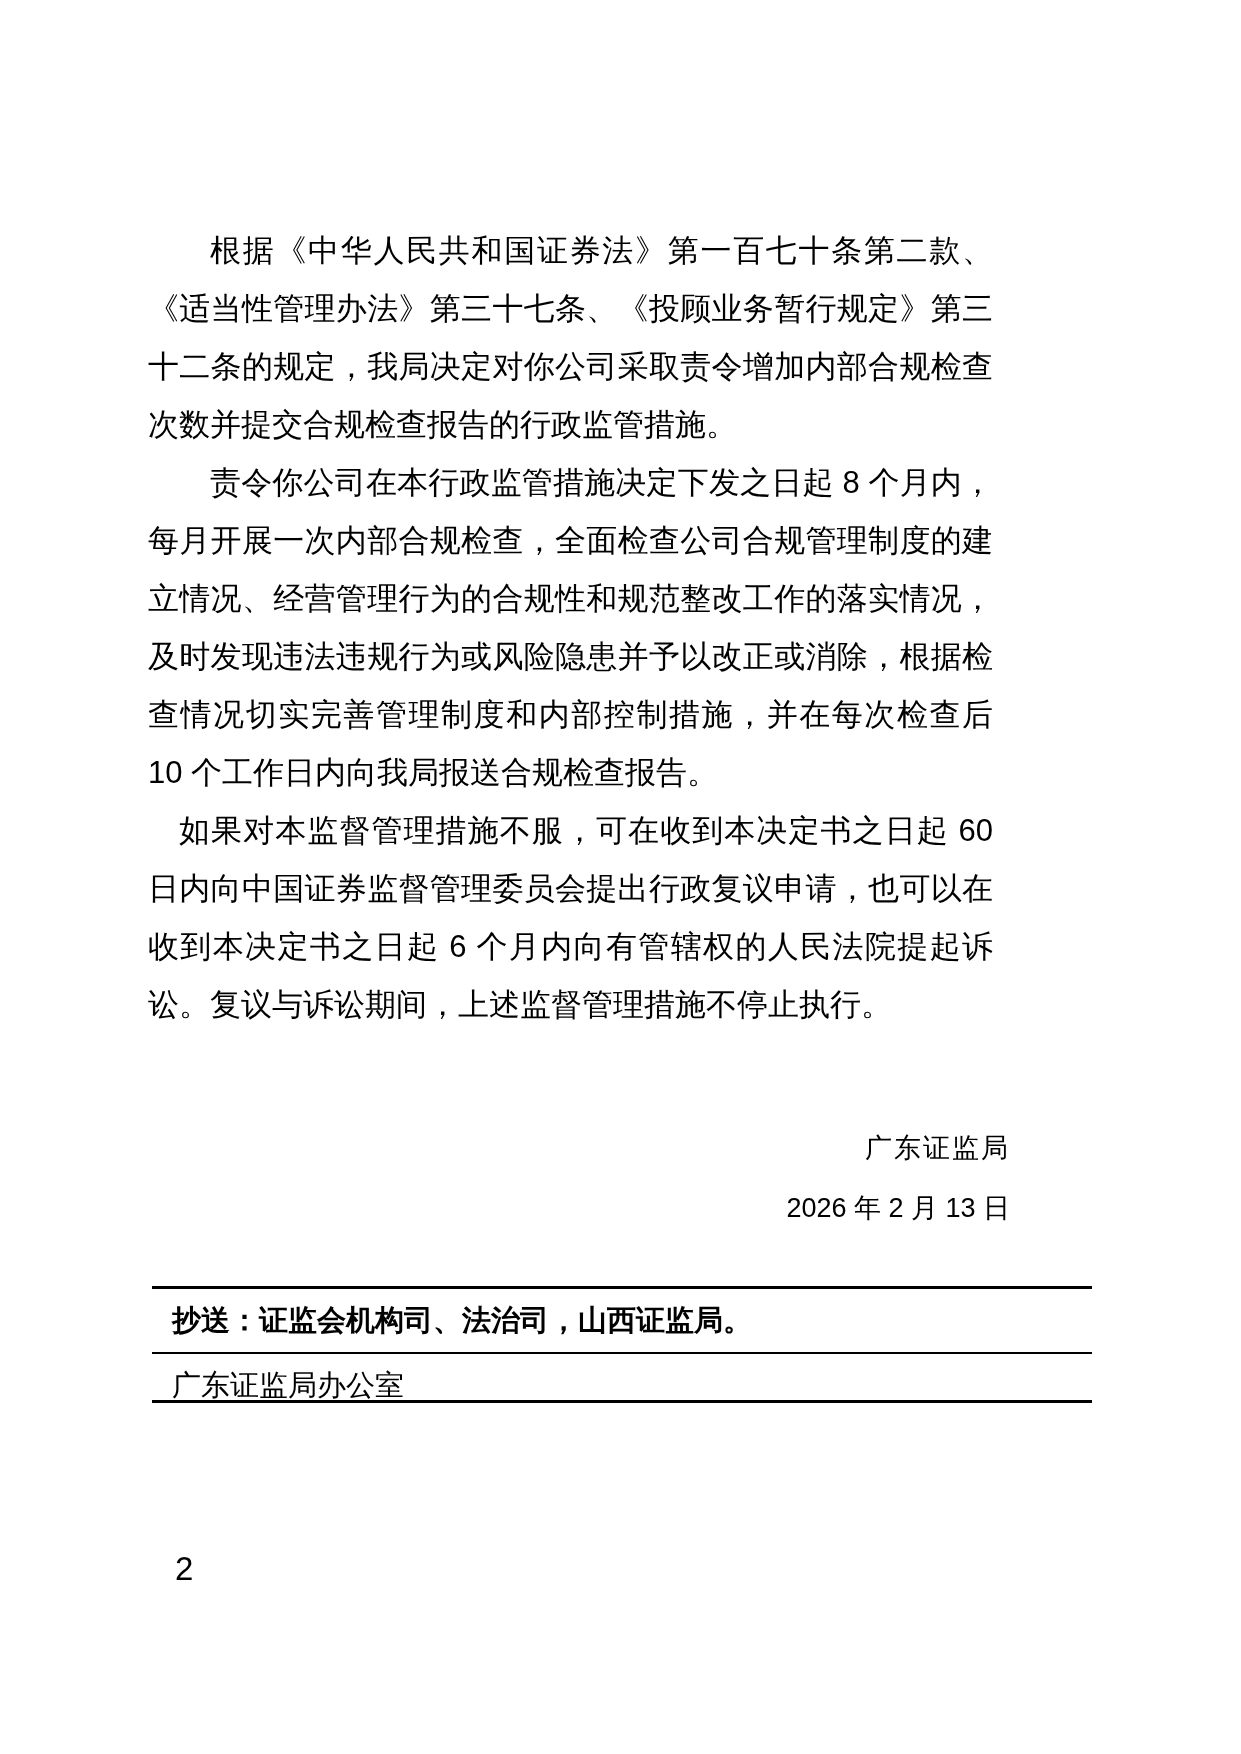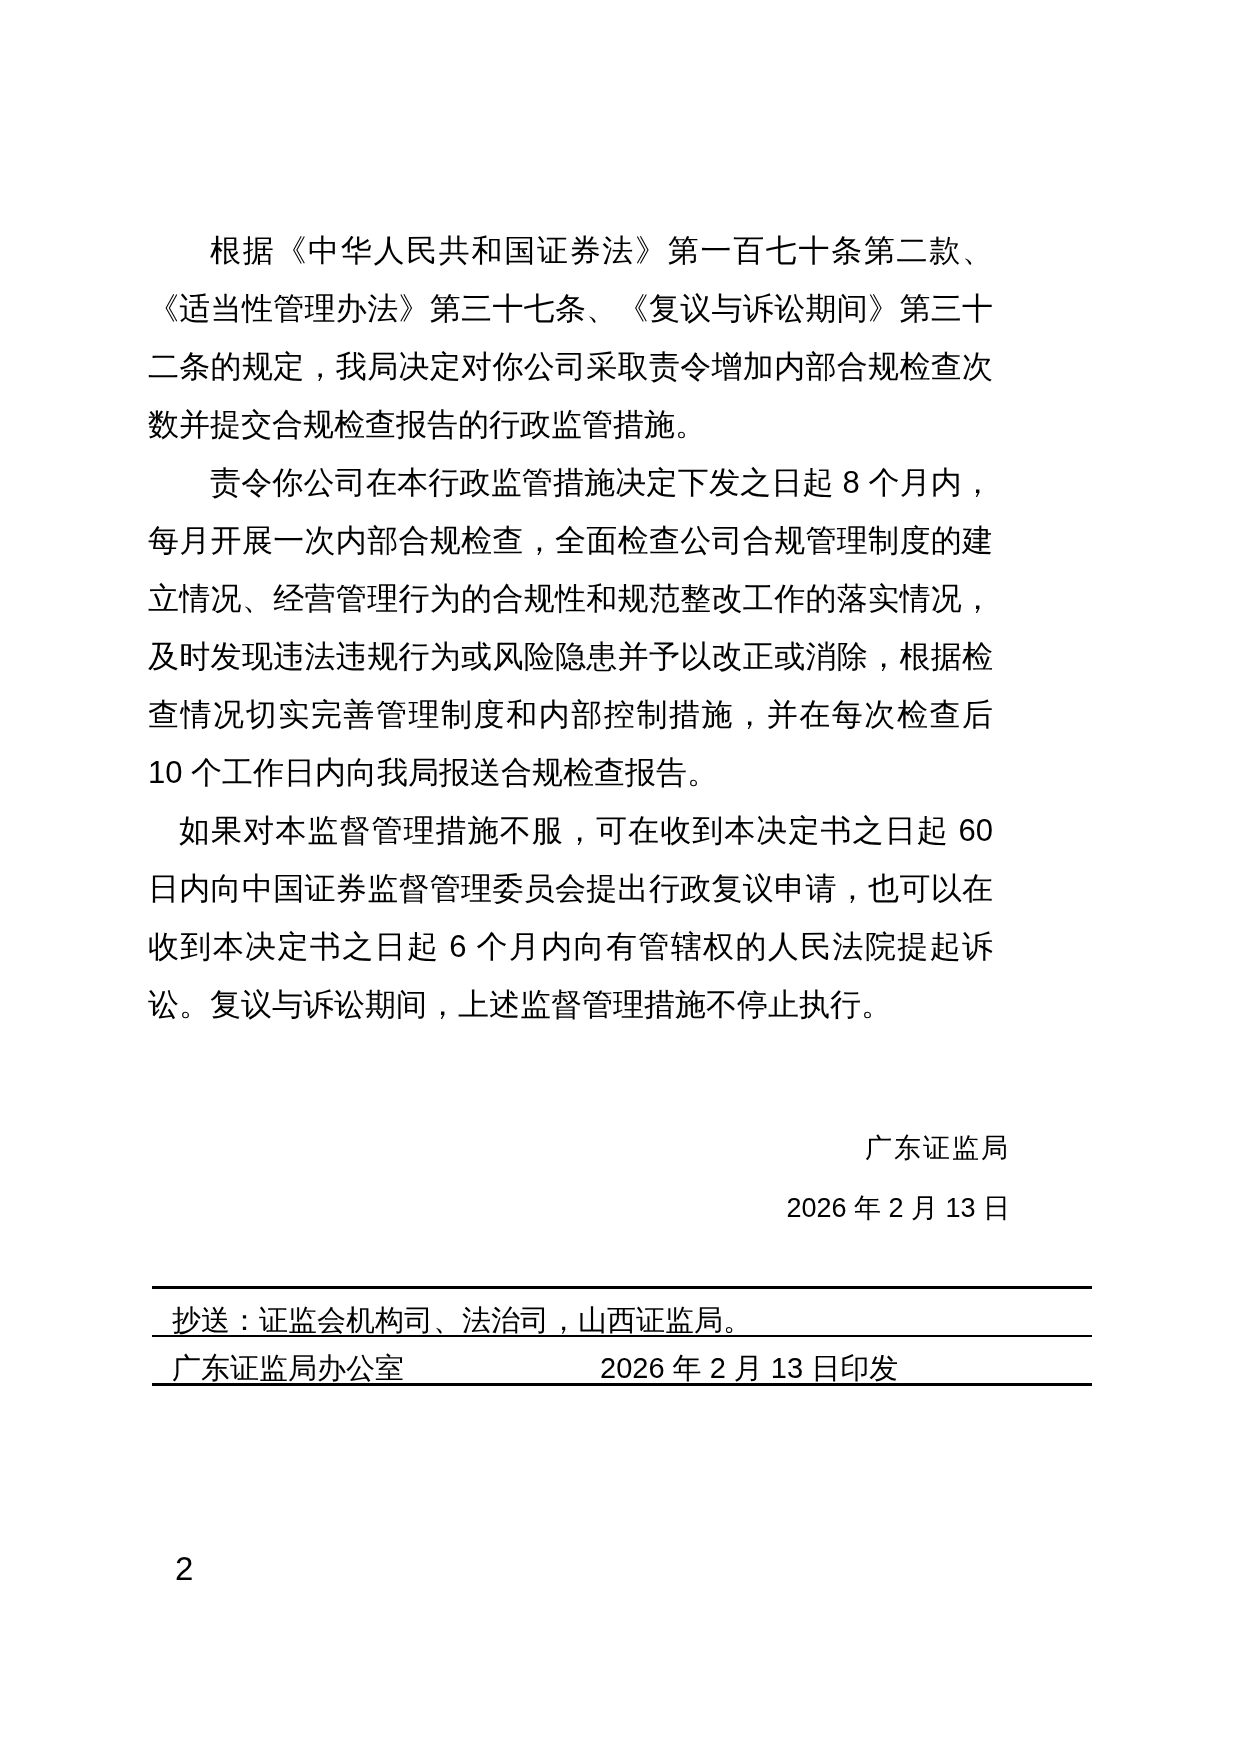--- a/index.html
+++ b/index.html
@@ -52,24 +52,25 @@
     font-size: 29px;
     color: #000000;
   }
   .rule {
     width: 100%;
     background: #000000;
   }
   .rule.thick { height: 3px; }
   .rule.thin { height: 2px; }
   .cc-line {
-    height: 46px;
+    height: 63px;
     line-height: 63px;
     padding-left: 20px;
     box-sizing: border-box;
+    font-weight: bold;
   }
   .issue-line {
     position: relative;
     height: 46px;
     line-height: 63px;
     padding-left: 20px;
     box-sizing: border-box;
   }
   .issue-line .print-date {
     position: absolute;
@@ -84,36 +85,35 @@
     line-height: 48px;
     color: #000000;
   }
 </style>
 </head>
 <body>
 
 <div class="page">
 
   <div class="body-text">
-    <p class="indent-2">根据《中华人民共和国证券法》第一百七十条第二款、《适当性管理办法》第三十七条、《复议与诉讼期间》第三十二条的规定，我局决定对你公司采取责令增加内部合规检查次数并提交合规检查报告的行政监管措施。</p>
+    <p class="indent-2">根据《中华人民共和国证券法》第一百七十条第二款、《适当性管理办法》第三十七条、《投顾业务暂行规定》第三十二条的规定，我局决定对你公司采取责令增加内部合规检查次数并提交合规检查报告的行政监管措施。</p>
     <p class="indent-2">责令你公司在本行政监管措施决定下发之日起 8 个月内，每月开展一次内部合规检查，全面检查公司合规管理制度的建立情况、经营管理行为的合规性和规范整改工作的落实情况，及时发现违法违规行为或风险隐患并予以改正或消除，根据检查情况切实完善管理制度和内部控制措施，并在每次检查后 10 个工作日内向我局报送合规检查报告。</p>
     <p class="indent-1">如果对本监督管理措施不服，可在收到本决定书之日起 60 日内向中国证券监督管理委员会提出行政复议申请，也可以在收到本决定书之日起 6 个月内向有管辖权的人民法院提起诉讼。复议与诉讼期间，上述监督管理措施不停止执行。</p>
   </div>
 
   <div class="signature-block">
     <div class="issuer-line">广东证监局</div>
     <div class="date-line">2026 年 2 月 13 日</div>
   </div>
 
   <div class="footer-block">
     <div class="rule thick"></div>
     <div class="cc-line">抄送：证监会机构司、法治司，山西证监局。</div>
     <div class="rule thin"></div>
     <div class="issue-line">
       <span class="office">广东证监局办公室</span>
-      <span class="print-date">2026 年 2 月 13 日印发</span>
     </div>
     <div class="rule thick"></div>
   </div>
 
   <div class="page-number">2</div>
 
 </div>
 
 </body></html>

